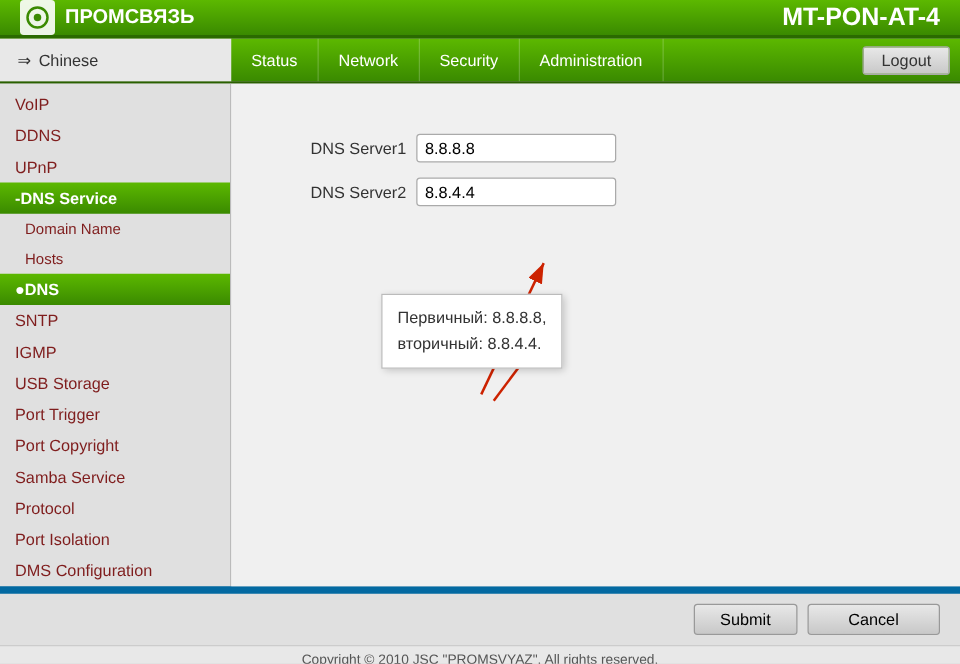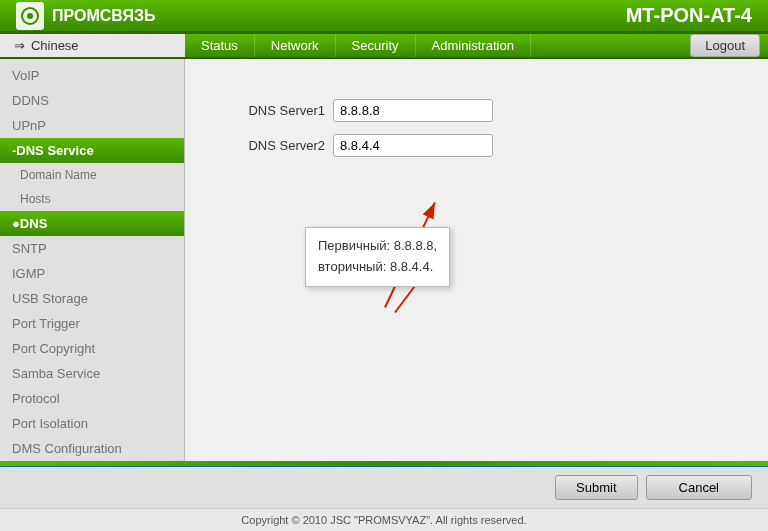--- a/index.html
+++ b/index.html
@@ -60,21 +60,21 @@
       min-width: 185px;
       gap: 6px;
     }
     .nav-tabs {
       display: flex;
       align-items: stretch;
       flex: 1;
     }
     .nav-tab {
       color: #fff;
-      padding: 0 16px;
+      padding: 11px 16px;
       display: flex;
       align-items: center;
       font-size: 13px;
       cursor: pointer;
       border-right: 1px solid rgba(255,255,255,0.2);
     }
     .nav-tab.active {
       background: linear-gradient(to bottom, #7ecc00, #4a9e00);
       color: #fff;
       font-weight: bold;
@@ -107,21 +107,21 @@
       width: 185px;
       background: #e0e0e0;
       border-right: 1px solid #bbb;
       padding-top: 4px;
       flex-shrink: 0;
     }
     .sidebar-item {
       padding: 5px 12px;
       cursor: pointer;
       font-size: 13px;
-      color: #737373;
+      color: #7f1d1d;
     }
     .sidebar-item.section-header {
       background: linear-gradient(to bottom, #5cb800, #3a8a00);
       color: #fff;
       font-weight: bold;
     }
     .sidebar-item.sub {
       padding-left: 20px;
       font-size: 12px;
     }
@@ -194,21 +194,21 @@
     .footer-bar {
       background: linear-gradient(to right, #5cb800, #3a8a00, #5cb800);
       height: 8px;
     }
     .footer-buttons {
       background: #e0e0e0;
       padding: 8px 16px;
       display: flex;
       justify-content: flex-end;
       gap: 8px;
-      border-top: 1px solid #0369a1;
+      border-top: 6px solid #0369a1;
     }
     .btn-submit {
       background: linear-gradient(to bottom, #e8e8e8, #c8c8c8);
       border: 1px solid #999;
       border-radius: 3px;
       padding: 4px 20px;
       cursor: pointer;
       font-size: 13px;
     }
     .btn-cancel {

